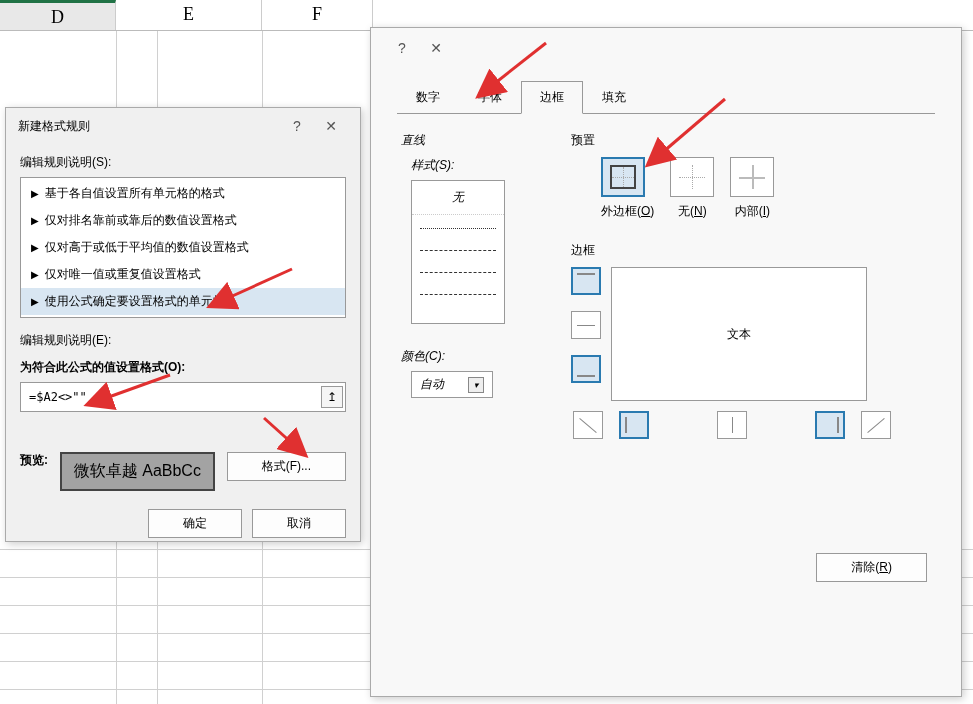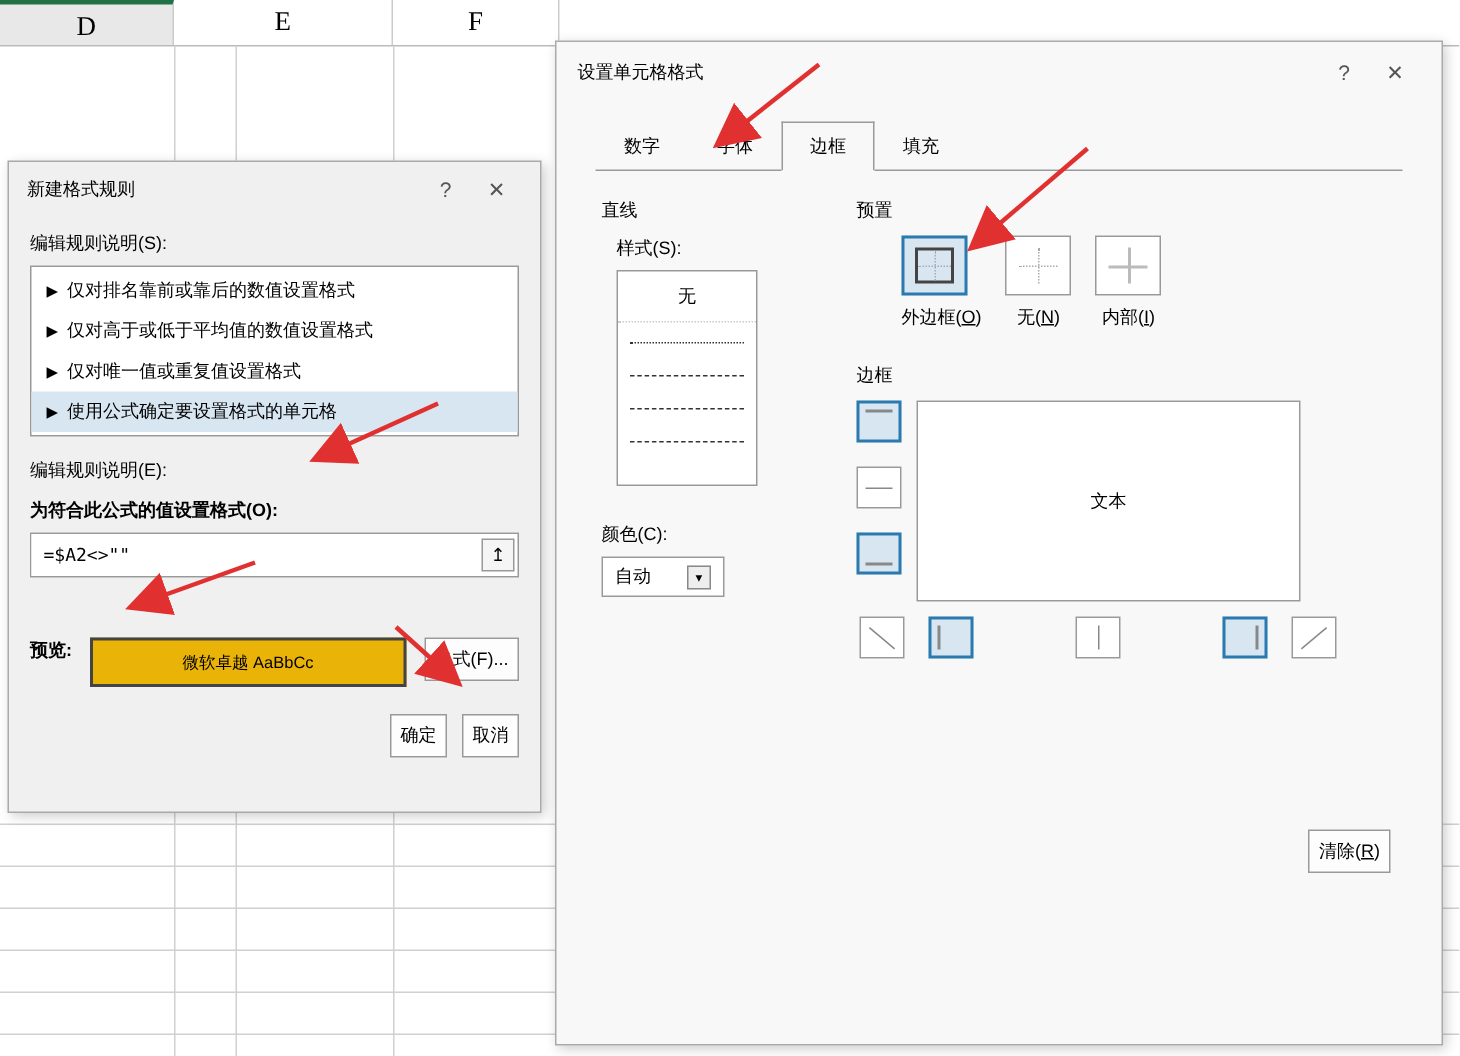--- a/index.html
+++ b/index.html
@@ -29,22 +29,22 @@
     .label { margin-bottom: 6px; }
     .rule-list { border: 1px solid #999; background: #fff; padding: 2px 0; margin-bottom: 14px; }
     .rule-item { padding: 5px 10px; cursor: pointer; font-size: 12px; }
     .rule-item.selected { background: #d8e6f2; }
     .rule-item .arrow { font-size: 10px; margin-right: 6px; }
     .formula-input-row { position: relative; border: 1px solid #999; background: #fff; display: flex; align-items: center; margin-bottom: 40px; }
     .formula-input { flex: 1; border: none; padding: 7px 8px; font-size: 12px; outline: none; font-family: Consolas, monospace; }
     .formula-btn { width: 22px; height: 22px; border: 1px solid #999; margin: 2px; display: flex; align-items: center; justify-content: center; cursor: pointer; background: #f5f5f5; }
     .preview-row { display: flex; align-items: flex-start; gap: 12px; margin-bottom: 8px; }
     .preview-label { font-weight: bold; }
-    .preview-box { flex: 1; border: 2px solid #444; padding: 7px; text-align: center; font-size: 11px; background: #eab308; }
-    .btn { border: 1px solid #999; background: #fdfdfd; padding: 5px 6px; cursor: pointer; font-size: 12px; }
+    .preview-box { flex: 1; border: 2px solid #444; padding: 7px; text-align: center; font-size: 16px; background: #a3a3a3; }
+    .btn { border: 1px solid #999; background: #fdfdfd; padding: 5px 34px; cursor: pointer; font-size: 12px; }
     .dlg1-footer { display: flex; justify-content: flex-end; gap: 10px; padding: 0 14px 14px; }
     
     
     .dlg2 { left: 370px; top: 27px; width: 592px; height: 670px; background: #f8f8f8; }
     .dlg2 .dialog-title { padding: 10px 14px; }
     .tabs { display: flex; border-bottom: 1px solid #999; margin: 12px 26px 0; }
     .tab { padding: 7px 18px; border: 1px solid transparent; border-bottom: none; cursor: pointer; font-size: 12px; position: relative; top: 1px; }
     .tab.active { border-color: #999; background: #f8f8f8; border-bottom: 1px solid #f8f8f8; }
     .dlg2-body { padding: 18px 30px; }
     .section-row { display: flex; gap: 50px; }
@@ -125,20 +125,21 @@
 
 <div class="dialog dlg1">
   <div class="dialog-title">
     <span class="title-text">新建格式规则</span>
     <span class="title-btn help">?</span>
     <span class="title-btn">✕</span>
   </div>
   <div class="dlg1-body">
     <div class="label">编辑规则说明(S):</div>
     <div class="rule-list">
+      <div class="rule-item"><span class="arrow">▶</span><span>基于各自值设置所有单元格的格式</span></div>
       <div class="rule-item"><span class="arrow">▶</span><span>仅对排名靠前或靠后的数值设置格式</span></div>
       <div class="rule-item"><span class="arrow">▶</span><span>仅对高于或低于平均值的数值设置格式</span></div>
       <div class="rule-item"><span class="arrow">▶</span><span>仅对唯一值或重复值设置格式</span></div>
       <div class="rule-item selected"><span class="arrow">▶</span><span>使用公式确定要设置格式的单元格</span></div>
     </div>
     <div class="label">编辑规则说明(E):</div>
     <div class="label" style="font-weight:bold; margin-top:10px;">为符合此公式的值设置格式(O):</div>
     <div class="formula-input-row">
       <input class="formula-input" value="=$A2&lt;&gt;&quot;&quot;" style="">
       <div class="formula-btn">
@@ -152,45 +153,44 @@
     </div>
   </div>
   <div class="dlg1-footer">
     <button class="btn">确定</button>
     <button class="btn">取消</button>
   </div>
 </div>
 
 <div class="dialog dlg2">
   <div class="dialog-title">
-    <span class="title-text">设置单元格格式</span>
     <span class="title-btn help">?</span>
     <span class="title-btn">✕</span>
   </div>
   <div class="tabs">
     <div class="tab">数字</div>
     <div class="tab">字体</div>
     <div class="tab active">边框</div>
     <div class="tab">填充</div>
   </div>
   <div class="dlg2-body">
     <div class="section-row">
 
-      <div class="section" style="width:120px;">
+      <div class="section" style="width:120px;font-style:italic;">
         <div class="section-title">直线</div>
         <div class="label" style="margin-left:10px;">样式(S):</div>
         <div class="style-box" style="margin-left:10px;">
           <div class="style-none">无</div>
           <div class="style-line sl-dotted"></div>
           <div class="style-line sl-dashed1"></div>
           <div class="style-line sl-dashed2"></div>
           <div class="style-line sl-dashdot"></div>
         </div>
         <div class="label" style="margin-top:24px;">颜色(C):</div>
-        <div class="color-select" style="">
+        <div class="color-select" style="margin-left:10px;">
           <span>自动</span>
           <span class="dd">▾</span>
         </div>
       </div>
 
       <div class="section">
         <div class="section-title">预置</div>
         <div class="preset-row" style="margin-left:30px;">
           <div class="preset-item">
             <div class="preset-box selected">

